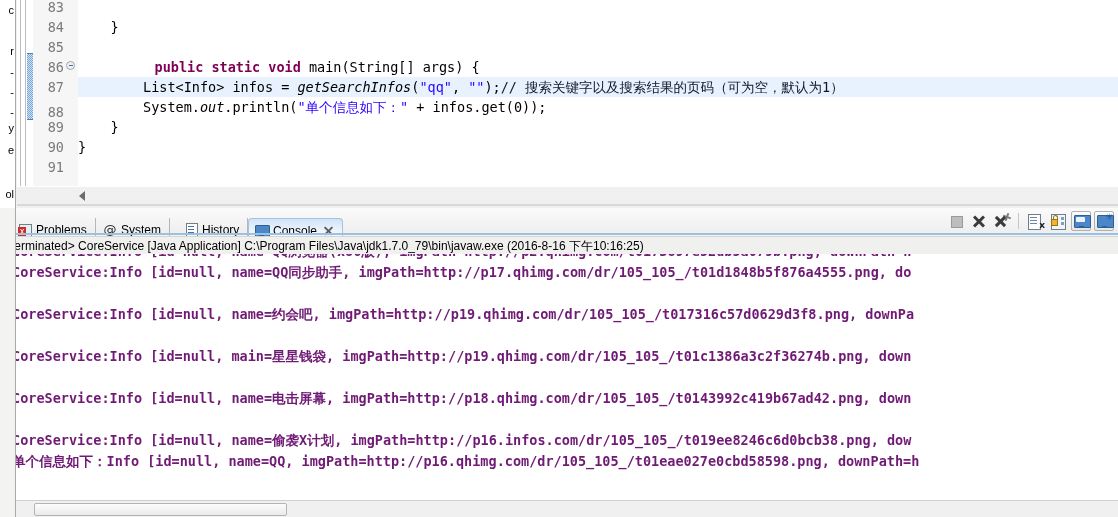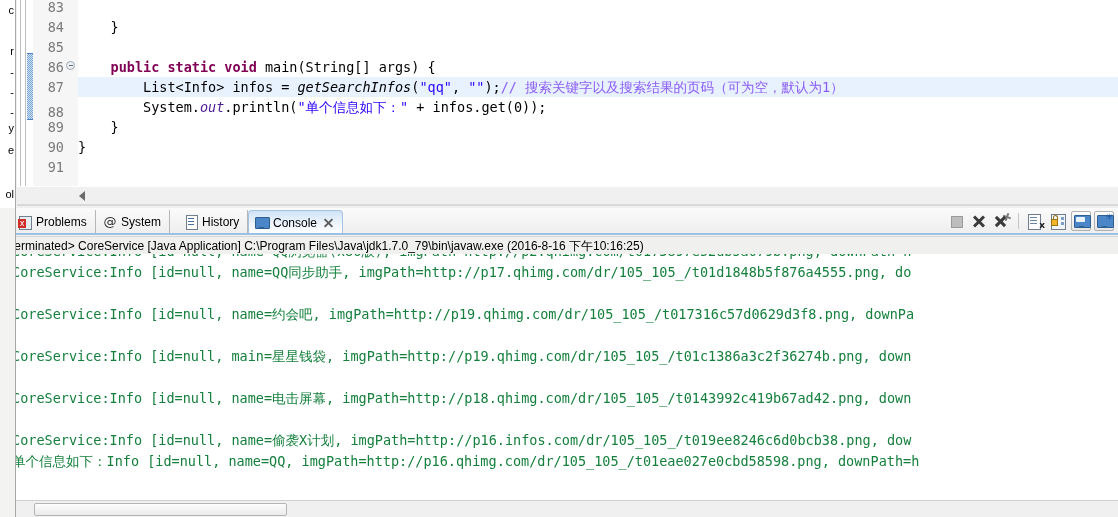--- a/index.html
+++ b/index.html
@@ -108,25 +108,25 @@
     background: #e8f2fe;
   }
   .code-line {
     position: absolute; left: 0;
     font-family: "DejaVu Sans Mono", monospace;
     font-size: 13.5px;
     line-height: 20px;
     color: #000000;
     white-space: pre;
   }
-  .kw   { color: #7f0055; font-weight: bold; }
+  .kw   { color: #7f0055; font-weight: bold; margin-left: 44px; }
   .str  { color: #2a00ff; }
   .mth  { font-style: italic; }
-  .fld  { color: #4c1d95; font-style: italic; }
-  .cmt  { color: #8b5cf6; margin-top: 19px; }
+  .fld  { color: #000000; font-style: italic; }
+  .cmt  { color: #0f172a; margin-top: 19px; }
 
   
   .ed-hscroll {
     position: absolute; left: 0; top: 186px;
     width: 1101px; height: 18px;
     background: #f0f0f0;
     border-top: 1px solid #ffffff;
   }
   .ed-hscroll .arrow-l {
     position: absolute; left: 62px; top: 4px;
@@ -146,21 +146,21 @@
     position: absolute; left: 0; top: 208px;
     width: 1118px; height: 309px;
     background: #f3f3f2;
   }
   .tabbar {
     position: absolute; left: 0; top: 0;
     width: 1118px; height: 26px;
     background: linear-gradient(to bottom, #fbfbfb 0%, #eeeeee 100%);
   }
   .tab {
-    position: absolute; top: 2px;
+    position: absolute; top: 10px;
     height: 24px;
     display: flex; align-items: center;
     padding: 0 8px 0 6px;
     font-size: 12px; color: #000000;
     white-space: nowrap;
     cursor: default;
   }
   .tab .tab-label { margin-left: 4px; }
   .tab.inactive {
     border-right: 1px solid #b6b6b6;
@@ -364,22 +364,23 @@
   }
   .cons-vbar2 {
     position: absolute; left: 8px; top: 0;
     width: 1px; height: 246px; background: #c9c9c9;
   }
   .cline {
     position: absolute; left: 12px;
     font-family: "DejaVu Sans Mono", monospace;
     font-size: 13.5px;
     line-height: 21px;
-    color: #15803d;
+    color: #701a75;
     white-space: pre;
+    font-weight: bold;
   }
 
   
   .cons-hscroll {
     position: absolute; left: 0; top: 292px;
     width: 1118px; height: 17px;
     background: #f0f0f0;
     border-top: 1px solid #d0d0d0;
   }
   .cons-thumb {

